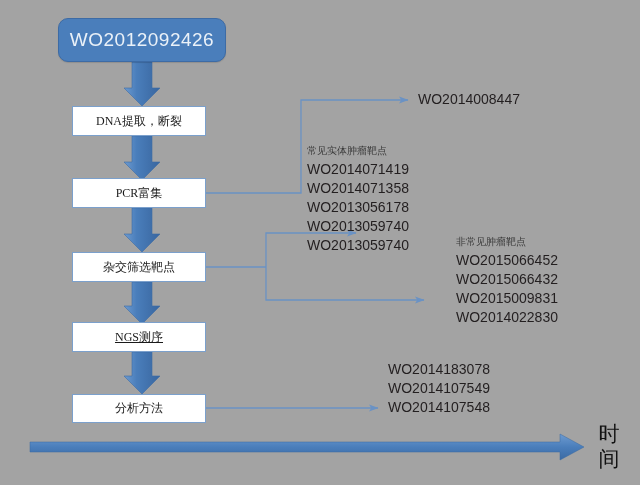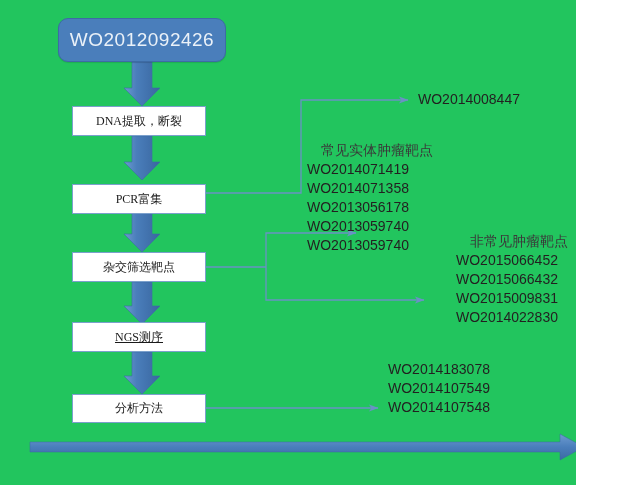--- a/index.html
+++ b/index.html
@@ -3,23 +3,23 @@
 <meta charset="utf-8">
 <title>Patent Workflow Diagram</title>
 <style>
   html, body {
     margin: 0;
     padding: 0;
     background: #ffffff;
   }
   #canvas {
     position: relative;
-    width: 576px;
+    width: 640px;
     height: 485px;
-    background: #22c55e;
+    background: #a3a3a3;
     overflow: hidden;
     font-family: "Liberation Sans", "DejaVu Sans", sans-serif;
   }
   #svg-layer {
     position: absolute;
     left: 0;
     top: 0;
     width: 640px;
     height: 485px;
   }
@@ -50,23 +50,22 @@
   }
   .text-block {
     position: absolute;
     color: #231f20;
     font-size: 13.5px;
     line-height: 19px;
     white-space: nowrap;
   }
   .text-block .hdr {
     font-family: "Liberation Serif", "DejaVu Serif", serif;
-    font-size: 14px;
+    font-size: 10px;
     color: #3a3a3a;
-    margin-left: 14px;
   }
   .text-block .pat {
     font-family: "Liberation Sans", "DejaVu Sans", sans-serif;
     font-size: 14px;
     color: #231f20;
   }
   .single-label {
     position: absolute;
     font-family: "Liberation Sans", "DejaVu Sans", sans-serif;
     font-size: 14px;
@@ -135,21 +134,21 @@
   </svg>
 
   <div class="node node-root" style="left:58px; top:18px; width:168px; height:44px;">
     <span>WO2012092426</span>
   </div>
 
   <div class="node node-step" style="left:72px; top:106px; width:134px; height:30px;">
     <span>DNA提取，断裂</span>
   </div>
 
-  <div class="node node-step" style="left:72px; top:184px; width:134px; height:30px;text-align:right;">
+  <div class="node node-step" style="left:72px; top:178px; width:134px; height:30px;text-align:right;">
     <span>PCR富集</span>
   </div>
 
   <div class="node node-step" style="left:72px; top:252px; width:134px; height:30px;">
     <span>杂交筛选靶点</span>
   </div>
 
   <div class="node node-step" style="left:72px; top:322px; width:134px; height:30px;text-decoration:underline;">
     <span>NGS测序</span>
   </div>

